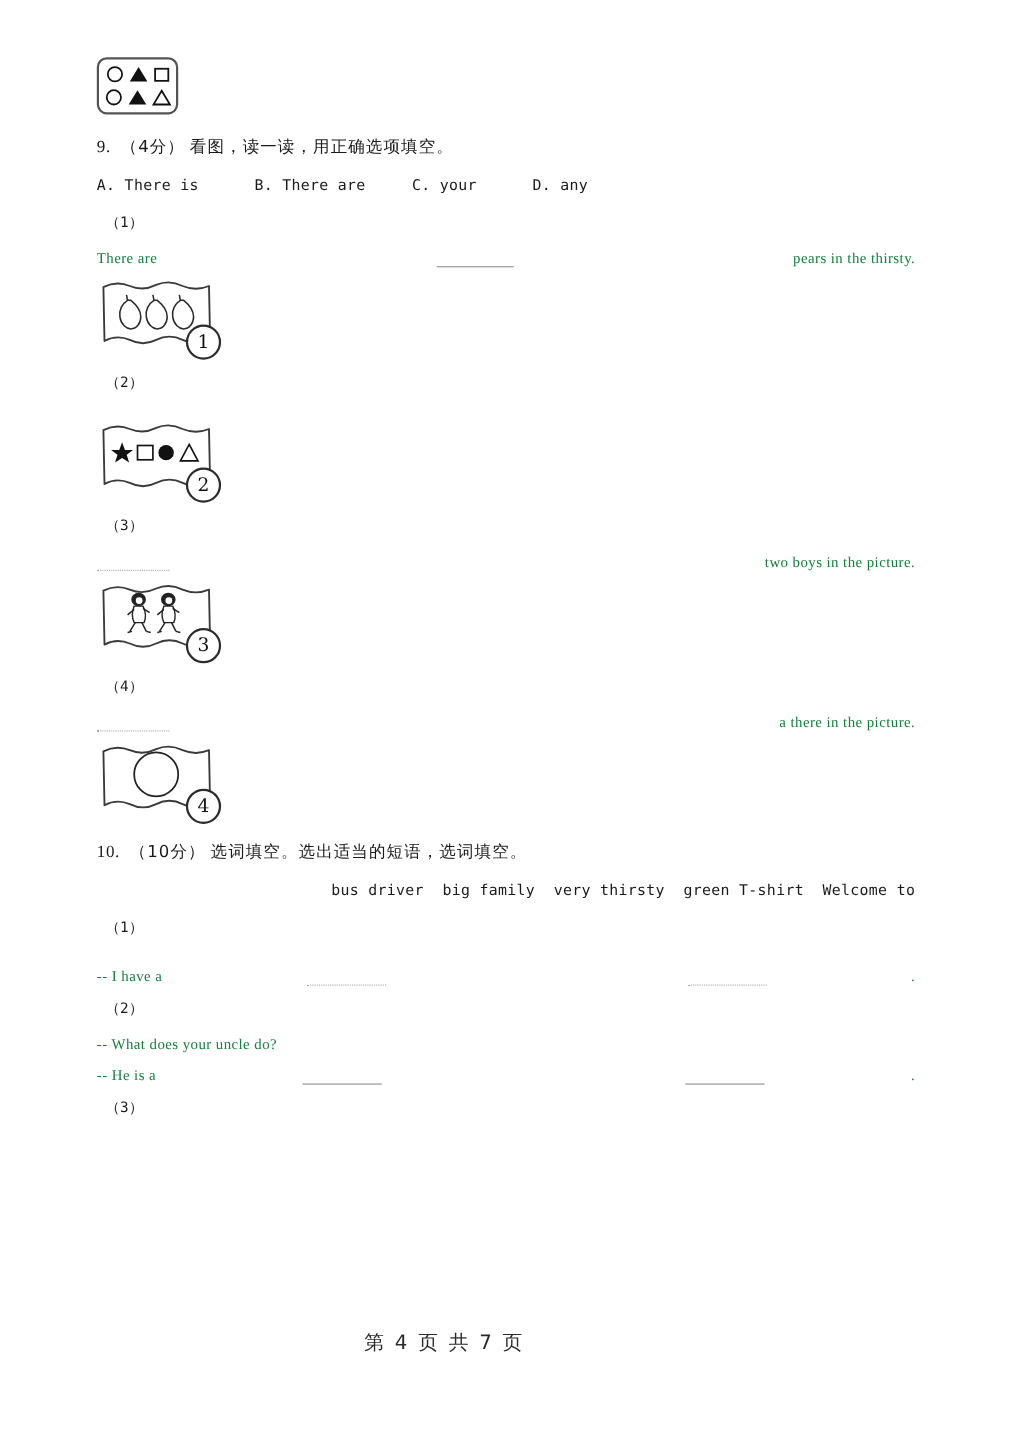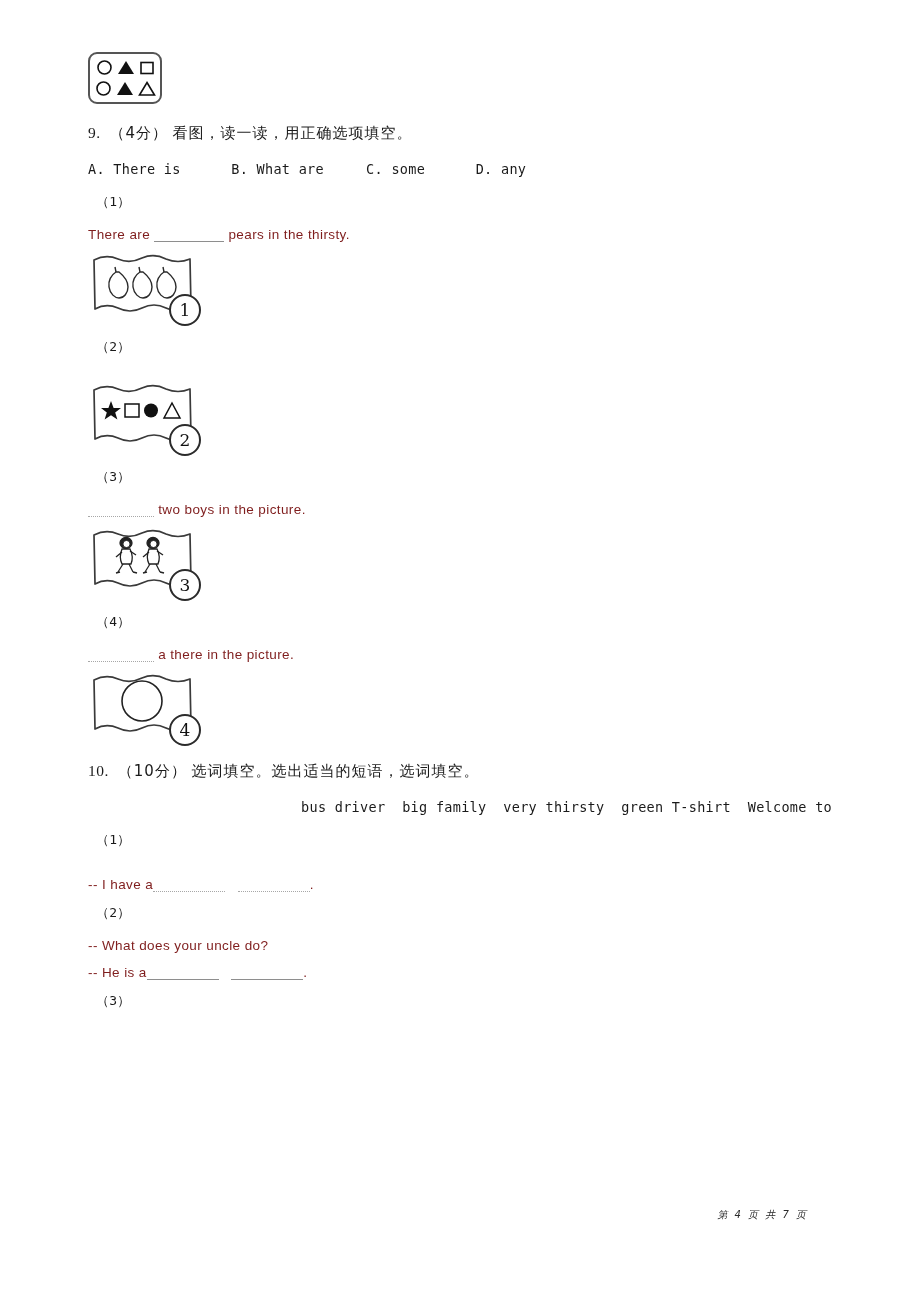--- a/index.html
+++ b/index.html
@@ -50,27 +50,28 @@
     color: #1a1a1a;
   }
   .sub-label {
     font-family: "DejaVu Sans Mono", "Liberation Mono", monospace;
     font-size: 13px;
     letter-spacing: 0.2px;
     color: #1a1a1a;
     padding-left: 8px;
   }
   .sentence {
-    font-family: Liberation Sans, sans-serif;
+    font-family: Liberation Serif, serif;
     font-size: 13.5px;
     letter-spacing: 0.4px;
-    color: #7f1d1d;
+    color: #15803d;
     white-space: pre;
     display: flex;
     align-items: flex-end;
+    justify-content: space-between;
   }
   .wordbank {
     font-family: "DejaVu Sans Mono", "Liberation Mono", monospace;
     font-size: 13.5px;
     letter-spacing: 0.3px;
     color: #1a1a1a;
     white-space: pre;
     text-align: right;
   }
 
@@ -146,26 +147,25 @@
     color: #111;
     line-height: 1;
   }
 
   
   .footer {
     position: absolute;
     left: 0;
     right: 0;
     top: 1208px;
-    text-align: right;
+    text-align: center;
     font-family: "DejaVu Sans", "Liberation Sans", sans-serif;
-    font-size: 10px;
+    font-size: 18px;
     letter-spacing: 2px;
     color: #2a2a2a;
-    font-style: italic;
   }
 
   .sp-12 { height: 12px; }
   .sp-16 { height: 16px; }
   .sp-18 { height: 18px; }
   .sp-20 { height: 20px; }
   .sp-8  { height: 8px; }
 </style>
 </head>
 <body>
@@ -197,21 +197,21 @@
         </svg>
       </div>
     </div>
 
     <div class="sp-20"></div>
 
     <div class="q-head"><span class="num">9.</span>&nbsp;&nbsp;<span class="cn">（4分）</span>&nbsp;<span class="cn">看图，读一读，用正确选项填空。</span></div>
 
     <div class="sp-18"></div>
 
-    <div class="options-line">A. There is      B. What are     C. some      D. any</div>
+    <div class="options-line">A. There is      B. There are     C. your      D. any</div>
 
     <div class="sp-16"></div>
 
     <div class="sub-label">（1）</div>
     <div class="sp-16"></div>
     <div class="sentence"><span>There are </span><span class="blank w70"></span><span> pears in the thirsty.</span></div>
     <div class="sp-8"></div>
     <div class="pic-wrap">
       <svg class="pic-frame" width="112" height="76" viewBox="0 0 112 76">
         <path d="M4,10 Q16,4 28,9 Q40,14 52,8 Q64,3 76,9 Q88,14 100,9 L101,58 Q88,64 76,58 Q64,52 52,58 Q40,64 28,58 Q16,53 5,59 Z" fill="none" stroke="#3a3a3a" stroke-width="1.7" stroke-linejoin="round"></path>

